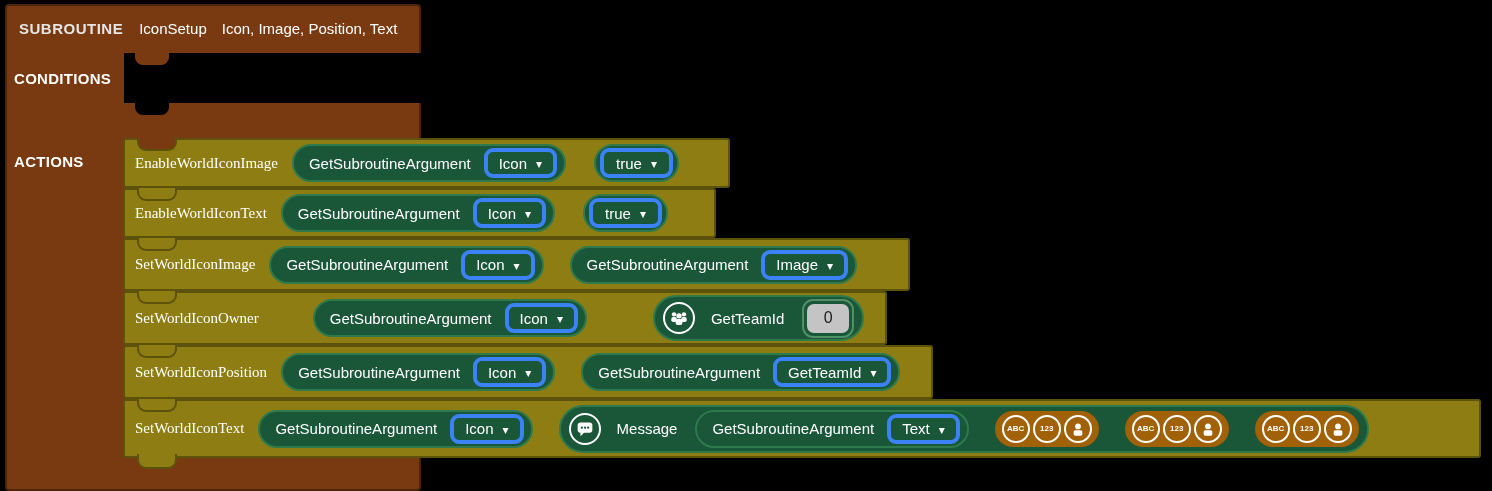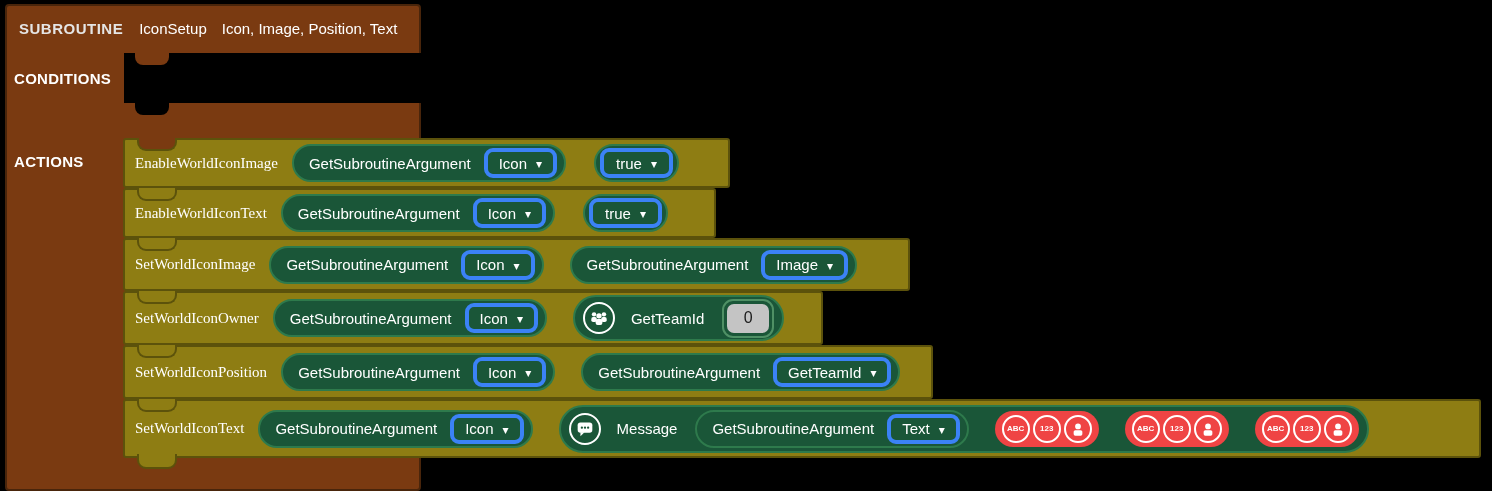--- a/index.html
+++ b/index.html
@@ -50,21 +50,21 @@
                display:flex;align-items:center;justify-content:center;box-sizing:border-box;
                flex-shrink:0;}
   .pill.fn .pill-label{margin:0 18px 0 16px;}
   .slot{border:2px solid #4F9065;border-radius:11px;padding:3px;display:inline-flex;}
   .num-input{width:42px;height:29px;background:#C4C4C4;border-radius:7px;color:#1b1b1b;
              display:flex;align-items:center;justify-content:center;font-size:16px;}
 
   
   .pill.msg{height:48px;border-radius:24px;flex-grow:0;}
   .pill.nested{height:38px;margin:0;}
-  .icon-pill{display:inline-flex;align-items:center;background:#ef4444;border-radius:18px;
+  .icon-pill{display:inline-flex;align-items:center;background:#a16207;border-radius:18px;
              height:36px;padding:0 7px;gap:3px;margin-left:26px;flex-shrink:0;}
   .mini{width:28px;height:28px;border:2px solid #fff;border-radius:50%;display:flex;
         align-items:center;justify-content:center;box-sizing:border-box;}
   .mini .tiny{font-size:8px;font-weight:bold;letter-spacing:0;}
   svg{display:block;}
 </style>
 </head>
 <body>
 
 <div class="stage">
@@ -133,21 +133,21 @@
     </div>
     <div class="pill arg2">
       <span>GetSubroutineArgument</span>
       <span class="dropdown">
         <span>Image</span>
         <span class="caret">▾</span>
       </span>
     </div>
   </div>
 
-  <div class="act" style="left:123px;top:291px;width:700px;height:54px;">
+  <div class="act" style="left:123px;top:291px;width:764px;height:54px;gap:40px;">
     <div class="notch"></div>
     <span class="act-label">SetWorldIconOwner</span>
     <div class="pill">
       <span>GetSubroutineArgument</span>
       <span class="dropdown">
         <span>Icon</span>
         <span class="caret">▾</span>
       </span>
     </div>
     <div class="pill fn">

